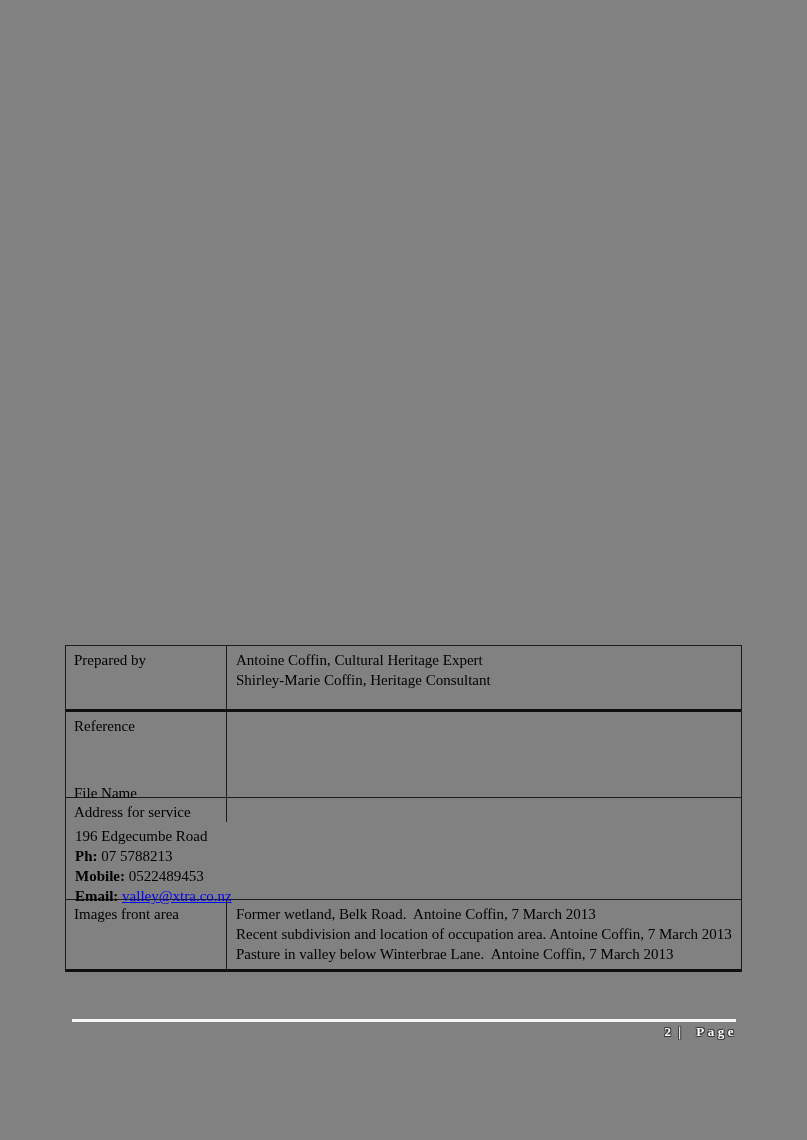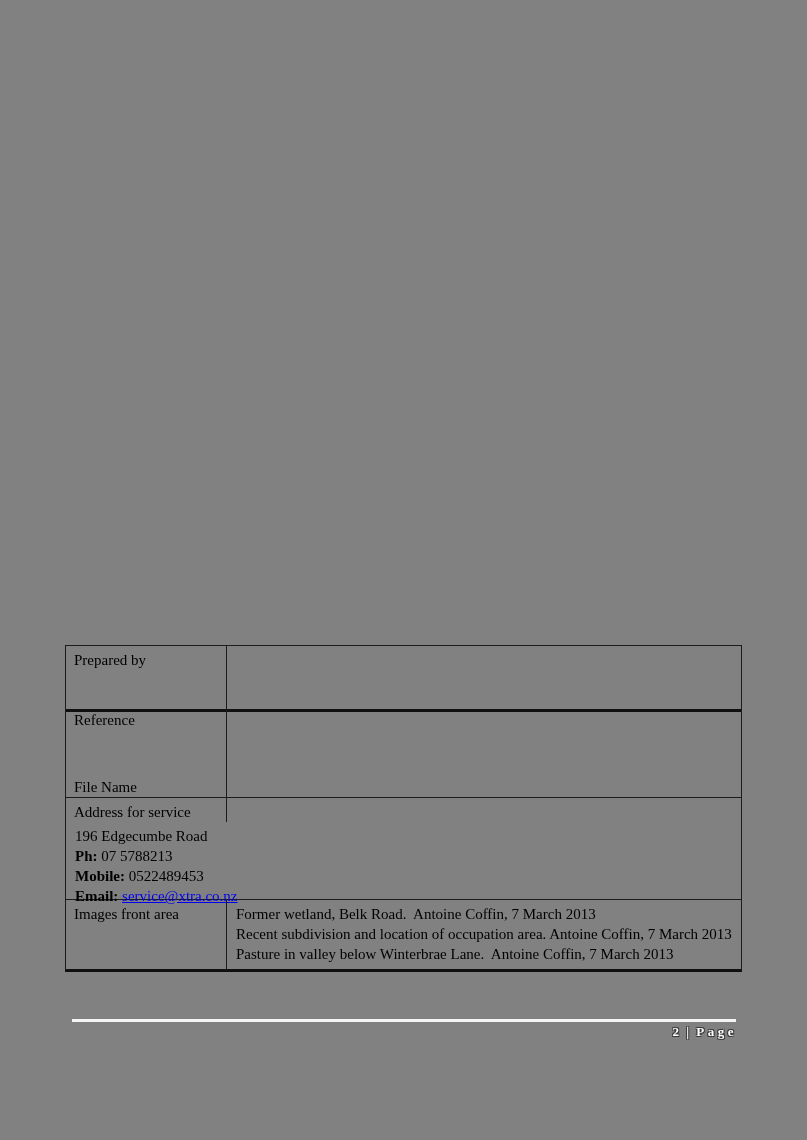--- a/index.html
+++ b/index.html
@@ -30,22 +30,22 @@
   .tlabel{
     width:161px;min-width:161px;box-sizing:border-box;
     border-right:1px solid #1c1c1c;
     padding:4px 6px 0 8px;
   }
   .tvalue{
     flex:1;box-sizing:border-box;
     padding:4px 8px 0 9px;
   }
   .tvalue .vline{white-space:pre-wrap;}
-  .row-prepared{height:66px;}
-  .row-reference{height:86px;align-items:flex-end;}
+  .row-prepared{height:66px;justify-content:flex-end;}
+  .row-reference{height:86px;}
   .row-address{height:102px;flex-direction:column;}
   .row-images{height:69px;}
   .filename-label{margin-top:47px;}
   .filename-line{margin-top:18px;}
   .bold{font-weight:bold;}
   a.email-link{
     color:#0000EE;
     text-decoration:underline;
   }
   
@@ -60,51 +60,55 @@
     top:1024px;right:70px;
     font-size:13px;font-weight:bold;
     color:#ffffff;
     text-shadow:
       1px 1px 0 #3a3a3a,
       -1px -1px 0 #3a3a3a,
       1px -1px 0 #3a3a3a,
       -1px 1px 0 #3a3a3a;
     letter-spacing:2px;
   }
-  .footer-pageno .spaced{letter-spacing:3.5px;}
+  .footer-pageno .spaced{letter-spacing:3.5px;margin-left:8px;}
 </style>
 </head>
 <body>
 
 <div class="page">
 
   <div class="info-table">
 
     <div class="trow row-prepared sep-thick">
       <div class="tlabel">
         <div class="vline">Prepared by</div>
+      </div>
+      <div class="tvalue">
+        <div class="vline">Antoine Coffin, Cultural Heritage Expert</div>
+        <div class="vline">Shirley-Marie Coffin, Heritage Consultant</div>
       </div>
     </div>
 
     <div class="trow row-reference sep-thin">
       <div class="tlabel">
         <div class="vline">Reference</div>
         <div class="vline filename-label">File Name</div>
       </div>
     </div>
 
     <div class="trow row-address sep-thin">
       <div class="tlabel">
         <div class="vline">Address for service</div>
       </div>
       <div class="tvalue">
         <div class="vline">196 Edgecumbe Road</div>
         <div class="vline"><span class="bold">Ph:</span><span> 07 5788213</span></div>
         <div class="vline"><span class="bold">Mobile:</span><span> 0522489453</span></div>
-        <div class="vline"><span class="bold">Email:</span><span> </span><a href="#" class="email-link">service@xtra.co.nz</a></div>
+        <div class="vline"><span class="bold">Email:</span><span> </span><a href="#" class="email-link">valley@xtra.co.nz</a></div>
       </div>
     </div>
 
     <div class="trow row-images">
       <div class="tlabel">
         <div class="vline">Images front area</div>
       </div>
       <div class="tvalue">
         <div class="vline">Former wetland, Belk Road.  Antoine Coffin, 7 March 2013</div>
         <div class="vline">Recent subdivision and location of occupation area. Antoine Coffin, 7 March 2013</div>

